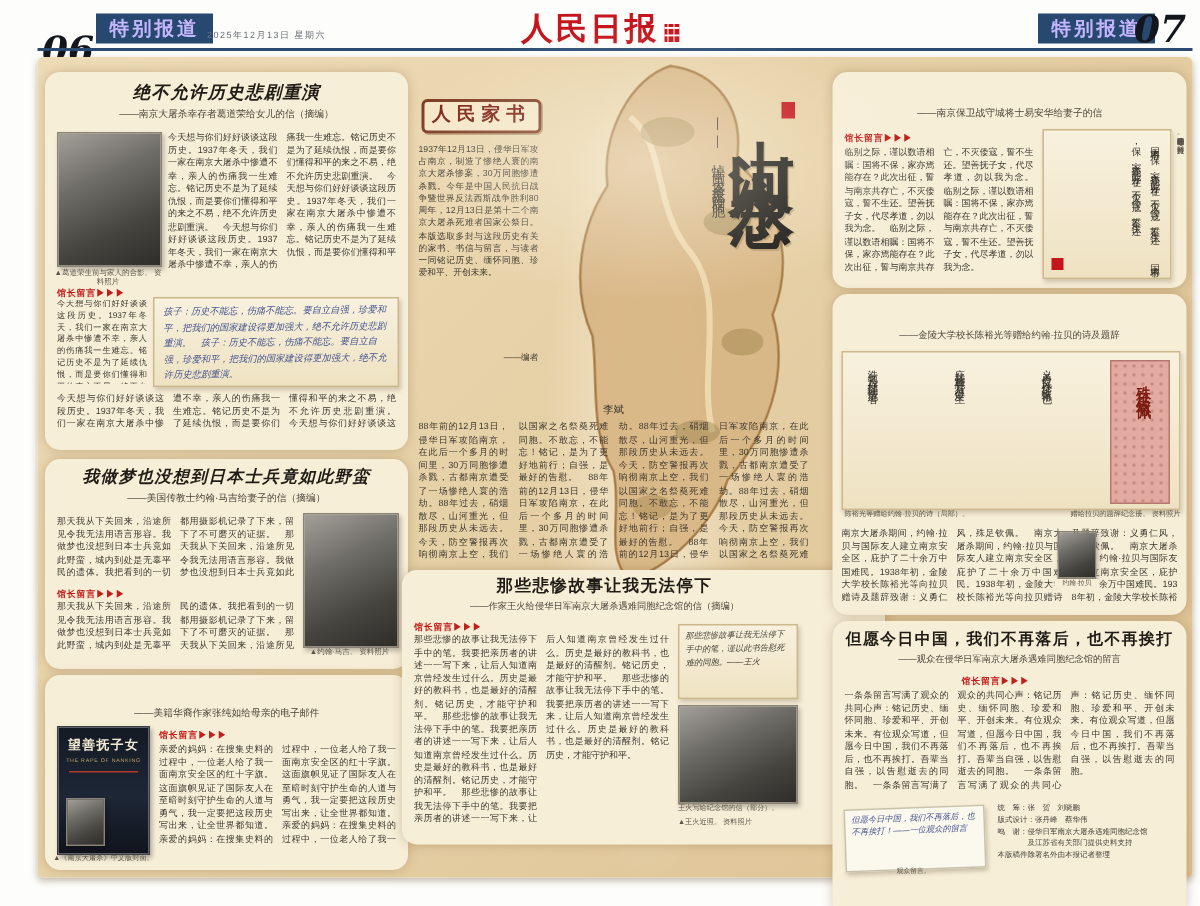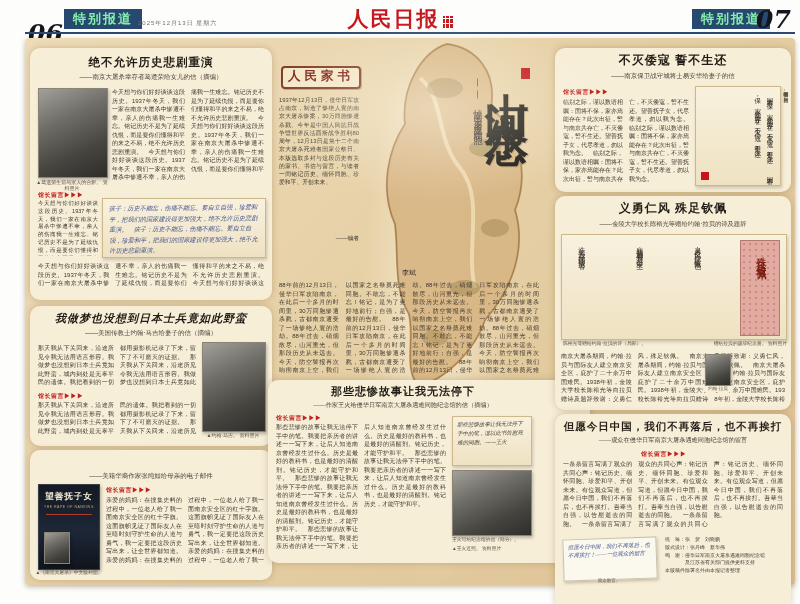--- a/index.html
+++ b/index.html
@@ -1,20 +1,20 @@
 <!DOCTYPE html>
 <html><head>
 <meta charset="utf-8">
 <style>
   html,body{margin:0;padding:0;}
   body{width:800px;height:604px;background:#fdfdfb;font-family:"Liberation Sans",sans-serif;position:relative;overflow:hidden;}
   .abs{position:absolute;}
   
   .folio-num{font-family:"DejaVu Serif",serif;font-style:italic;font-weight:bold;font-size:25px;color:#13161c;line-height:1;}
-  .section-box{background:#27486f;color:#86efac;font-weight:bold;font-size:13px;letter-spacing:2px;padding:3px 9px 4px;line-height:1;}
+  .section-box{background:#27486f;color:#c4b5fd;font-weight:bold;font-size:13px;letter-spacing:2px;padding:3px 9px 4px;line-height:1;}
   .date-line{font-size:6px;color:#6b6f77;letter-spacing:1px;}
   .header-rule{height:2px;background:#2c4a71;}
   .masthead{font-family:"DejaVu Serif",serif;font-weight:bold;font-size:21px;color:#c5161d;letter-spacing:2px;line-height:1;}
   .seal{display:inline-block;width:10px;height:12px;margin-left:3px;background:#c5161d;vertical-align:middle;
         background-image:linear-gradient(#fff 1px,transparent 1px),linear-gradient(90deg,#fff 1px,transparent 1px);
         background-size:4px 5px;background-position:2px 2px;}
   
   .spread{left:25px;top:38px;width:770px;height:547px;border-radius:4px;
           background:linear-gradient(135deg,#eedcb8 0%,#e6d0a6 45%,#ddc193 100%);box-shadow:0 2px 5px rgba(90,70,30,.35);}
   .spread:before{content:"";position:absolute;left:44%;top:0;width:18%;height:100%;
@@ -75,21 +75,21 @@
   <div class="abs body-text" style="left:254px;top:58px;width:80px;height:142px;font-size:5.8px;">1937年12月13日，侵华日军攻占南京，制造了惨绝人寰的南京大屠杀惨案，30万同胞惨遭杀戮。今年是中国人民抗日战争暨世界反法西斯战争胜利80周年，12月13日是第十二个南京大屠杀死难者国家公祭日。本版选取多封与这段历史有关的家书、书信与留言，与读者一同铭记历史、缅怀同胞、珍爱和平、开创未来。</div>
   <div class="abs" style="left:254px;top:196px;width:80px;text-align:right;font-size:5.8px;color:#3d382f;">——编者</div>
 
   <div class="abs v vsub" style="left:446px;top:40px;height:160px;">——悼南京大屠杀死难同胞</div>
   <div class="abs v vtitle" style="left:460px;top:20px;height:230px;">山河永念</div>
 
   <div class="abs" style="left:256px;top:230px;width:256px;text-align:center;font-size:7px;color:#3a352c;">李斌</div>
   <div class="abs body-text" style="left:254px;top:243px;width:260px;height:96px;font-size:6px;column-count:4;column-gap:7px;">88年前的12月13日，侵华日军攻陷南京，在此后一个多月的时间里，30万同胞惨遭杀戮，古都南京遭受了一场惨绝人寰的浩劫。88年过去，硝烟散尽，山河重光，但那段历史从未远去。今天，防空警报再次响彻南京上空，我们以国家之名祭奠死难同胞。不敢忘，不能忘！铭记，是为了更好地前行；自强，是最好的告慰。　88年前的12月13日，侵华日军攻陷南京，在此后一个多月的时间里，30万同胞惨遭杀戮，古都南京遭受了一场惨绝人寰的浩劫。88年过去，硝烟散尽，山河重光，但那段历史从未远去。今天，防空警报再次响彻南京上空，我们以国家之名祭奠死难同胞。不敢忘，不能忘！铭记，是为了更好地前行；自强，是最好的告慰。　88年前的12月13日，侵华日军攻陷南京，在此后一个多月的时间里，30万同胞惨遭杀戮，古都南京遭受了一场惨绝人寰的浩劫。88年过去，硝烟散尽，山河重光，但那段历史从未远去。今天，防空警报再次响彻南京上空，我们以国家之名祭奠死难同胞。不敢忘，不能忘！铭记，是为了更好地前行；自强，是最好的告慰。　88年前的12月13日，侵华日军攻陷南京，在此后一个多月的时间里，30万同胞惨遭杀戮，古都南京遭受了一场惨绝人寰的浩劫。88年过去，硝烟散尽，山河重光，但那段历史从未远去。今天，防空警报再次响彻南京上空，我们以国家之名祭奠死难同胞。不敢忘，不能忘！铭记，是为了更好地前行；自强，是最好的告慰。</div>
 
   <div class="panel" style="left:5px;top:10px;width:242px;height:252px;">
-    <div class="abs hl" style="left:8px;top:8px;width:226px;font-size:11.5px;">绝不允许历史悲剧重演</div>
+    <div class="abs hl" style="left:8px;top:8px;width:226px;font-size:11.5px;font-style:italic;">绝不允许历史悲剧重演</div>
     <div class="abs sub" style="left:8px;top:25px;width:226px;font-size:6.5px;">——南京大屠杀幸存者葛道荣给女儿的信（摘编）</div>
     <div class="abs photo" style="left:8px;top:40px;width:68px;height:88px;"></div>
     <div class="abs caption" style="left:4px;top:131px;width:76px;font-size:5px;text-align:center;">▲葛道荣生前与家人的合影。 资料照片</div>
     <div class="abs red-label" style="left:8px;top:143px;">馆长留言▶▶▶</div>
     <div class="abs body-text" style="left:8px;top:152px;width:60px;height:56px;font-size:5.5px;">今天想与你们好好谈谈这段历史。1937年冬天，我们一家在南京大屠杀中惨遭不幸，亲人的伤痛我一生难忘。铭记历史不是为了延续仇恨，而是要你们懂得和平的来之不易，绝不允许历史悲剧重演。　今天想与你们好好谈谈这段历史。1937年冬天，我们一家在南京大屠杀中惨遭不幸，亲人的伤痛我一生难忘。铭记历史不是为了延续仇恨，而是要你们懂得和平的来之不易，绝不允许历史悲剧重演。</div>
     <div class="abs body-text" style="left:82px;top:40px;width:152px;height:100px;font-size:6px;column-count:2;column-gap:6px;">今天想与你们好好谈谈这段历史。1937年冬天，我们一家在南京大屠杀中惨遭不幸，亲人的伤痛我一生难忘。铭记历史不是为了延续仇恨，而是要你们懂得和平的来之不易，绝不允许历史悲剧重演。　今天想与你们好好谈谈这段历史。1937年冬天，我们一家在南京大屠杀中惨遭不幸，亲人的伤痛我一生难忘。铭记历史不是为了延续仇恨，而是要你们懂得和平的来之不易，绝不允许历史悲剧重演。　今天想与你们好好谈谈这段历史。1937年冬天，我们一家在南京大屠杀中惨遭不幸，亲人的伤痛我一生难忘。铭记历史不是为了延续仇恨，而是要你们懂得和平的来之不易，绝不允许历史悲剧重演。</div>
     <div class="abs letter" style="left:72px;top:150px;width:162px;height:58px;">
       <div class="ink" style="padding:4px 6px;font-size:6.2px;transform:rotate(-0.6deg);">孩子：历史不能忘，伤痛不能忘。要自立自强，珍爱和平，把我们的国家建设得更加强大，绝不允许历史悲剧重演。　孩子：历史不能忘，伤痛不能忘。要自立自强，珍爱和平，把我们的国家建设得更加强大，绝不允许历史悲剧重演。</div>
     </div>
     <div class="abs body-text" style="left:8px;top:214px;width:226px;height:32px;font-size:6px;column-count:3;column-gap:6px;">今天想与你们好好谈谈这段历史。1937年冬天，我们一家在南京大屠杀中惨遭不幸，亲人的伤痛我一生难忘。铭记历史不是为了延续仇恨，而是要你们懂得和平的来之不易，绝不允许历史悲剧重演。　今天想与你们好好谈谈这段历史。1937年冬天，我们一家在南京大屠杀中惨遭不幸，亲人的伤痛我一生难忘。铭记历史不是为了延续仇恨，而是要你们懂得和平的来之不易，绝不允许历史悲剧重演。</div>
@@ -125,33 +125,31 @@
     <div class="abs body-text" style="left:8px;top:43px;width:170px;height:130px;font-size:6px;column-count:2;column-gap:6px;">那些悲惨的故事让我无法停下手中的笔。我要把亲历者的讲述一一写下来，让后人知道南京曾经发生过什么。历史是最好的教科书，也是最好的清醒剂。铭记历史，才能守护和平。　那些悲惨的故事让我无法停下手中的笔。我要把亲历者的讲述一一写下来，让后人知道南京曾经发生过什么。历史是最好的教科书，也是最好的清醒剂。铭记历史，才能守护和平。　那些悲惨的故事让我无法停下手中的笔。我要把亲历者的讲述一一写下来，让后人知道南京曾经发生过什么。历史是最好的教科书，也是最好的清醒剂。铭记历史，才能守护和平。　那些悲惨的故事让我无法停下手中的笔。我要把亲历者的讲述一一写下来，让后人知道南京曾经发生过什么。历史是最好的教科书，也是最好的清醒剂。铭记历史，才能守护和平。</div>
     <div class="abs letter" style="left:184px;top:36px;width:78px;height:48px;">
       <div style="padding:3px 4px;font-size:5.5px;color:#4a443a;font-style:italic;line-height:1.6;transform:rotate(-1deg);">那些悲惨故事让我无法停下手中的笔，谨以此书告慰死难的同胞。——王火</div>
     </div>
     <div class="abs photo" style="left:184px;top:90px;width:78px;height:64px;"></div>
     <div class="abs caption" style="left:184px;top:157px;width:78px;font-size:4.8px;">王火写给纪念馆的信（部分）。</div>
     <div class="abs caption" style="left:184px;top:166px;width:78px;font-size:4.8px;">▲王火近照。 资料照片</div>
   </div>
 
   <div class="panel" style="left:530px;top:10px;width:236px;height:144px;">
-    <div class="abs hl" style="left:8px;top:6px;width:220px;font-size:12px;">不灭倭寇 誓不生还</div>
     <div class="abs sub" style="left:8px;top:24px;width:220px;font-size:6.5px;">——南京保卫战守城将士易安华给妻子的信</div>
     <div class="abs red-label" style="left:8px;top:40px;">馆长留言▶▶▶</div>
     <div class="abs body-text" style="left:8px;top:50px;width:126px;height:86px;font-size:6px;column-count:2;column-gap:6px;">临别之际，谨以数语相嘱：国将不保，家亦焉能存在？此次出征，誓与南京共存亡，不灭倭寇，誓不生还。望善抚子女，代尽孝道，勿以我为念。　临别之际，谨以数语相嘱：国将不保，家亦焉能存在？此次出征，誓与南京共存亡，不灭倭寇，誓不生还。望善抚子女，代尽孝道，勿以我为念。　临别之际，谨以数语相嘱：国将不保，家亦焉能存在？此次出征，誓与南京共存亡，不灭倭寇，誓不生还。望善抚子女，代尽孝道，勿以我为念。</div>
     <div class="abs letter" style="left:140px;top:38px;width:84px;height:98px;">
       <div class="v calli" style="position:absolute;right:4px;top:5px;height:88px;font-size:6.5px;">国将不保，家亦焉能存在？不灭倭寇，誓不生还。　国将不保，家亦焉能存在？不灭倭寇，誓不生还。</div>
       <div style="position:absolute;left:5px;bottom:5px;width:8px;height:8px;background:#c5161d;"></div>
     </div>
     <div class="abs v caption" style="left:227px;top:40px;height:96px;font-size:4.8px;">易安华写给妻子的信。 资料照片</div>
   </div>
 
   <div class="panel" style="left:530px;top:158px;width:236px;height:214px;">
-    <div class="abs hl" style="left:8px;top:6px;width:220px;font-size:12px;">义勇仁风 殊足钦佩</div>
     <div class="abs sub" style="left:8px;top:24px;width:220px;font-size:6.3px;">——金陵大学校长陈裕光等赠给约翰·拉贝的诗及题辞</div>
     <div class="abs letter" style="left:6px;top:38px;width:224px;height:104px;">
       <div class="v calli" style="position:absolute;left:12px;top:6px;height:92px;font-size:7px;">浩气长存拯弱扶危者</div>
       <div class="v calli" style="position:absolute;left:70px;top:6px;height:92px;font-size:7px;">庇我难胞廿万得安生</div>
       <div class="v calli" style="position:absolute;left:128px;top:6px;height:92px;font-size:7px;">义勇仁风殊足钦佩也</div>
       <div class="pink-panel" style="position:absolute;right:6px;top:5px;width:38px;height:94px;">
         <div class="v" style="position:absolute;left:13px;top:8px;height:80px;font-size:10px;font-weight:bold;color:#7c1d12;letter-spacing:4px;font-family:'DejaVu Serif',serif;">殊足钦佩</div>
       </div>
     </div>
     <div class="abs caption" style="left:8px;top:145px;width:120px;font-size:4.8px;">陈裕光等赠给约翰·拉贝的诗（局部）。</div>

